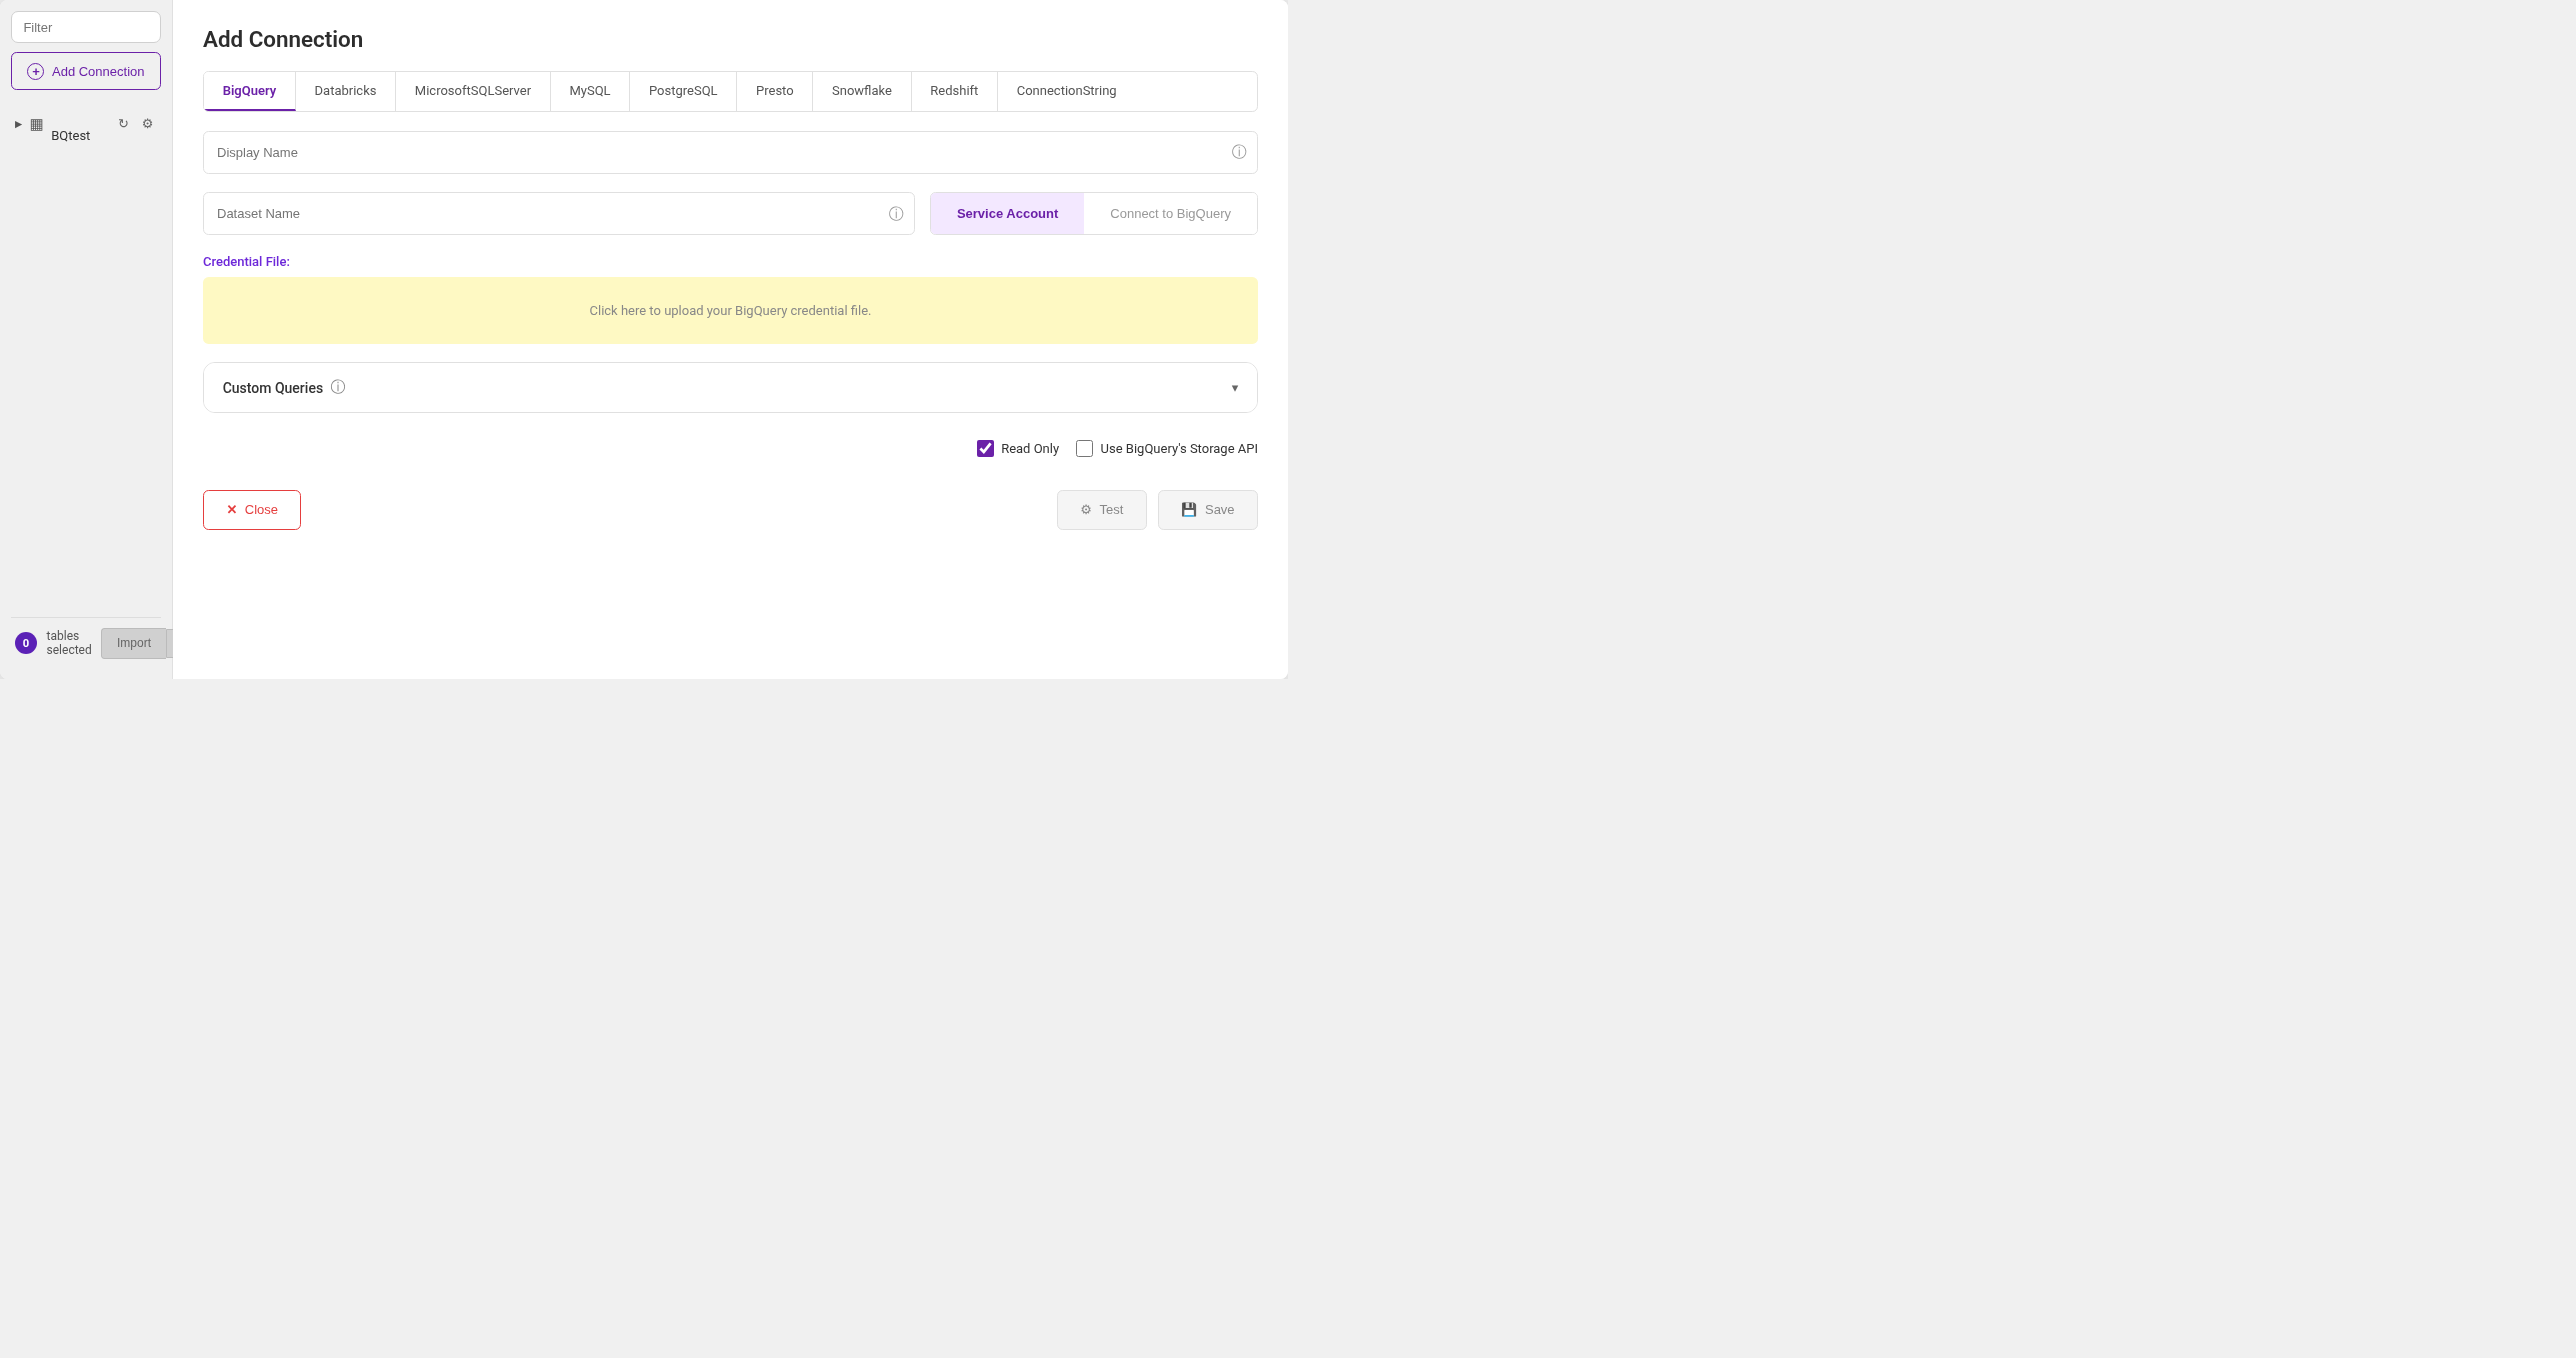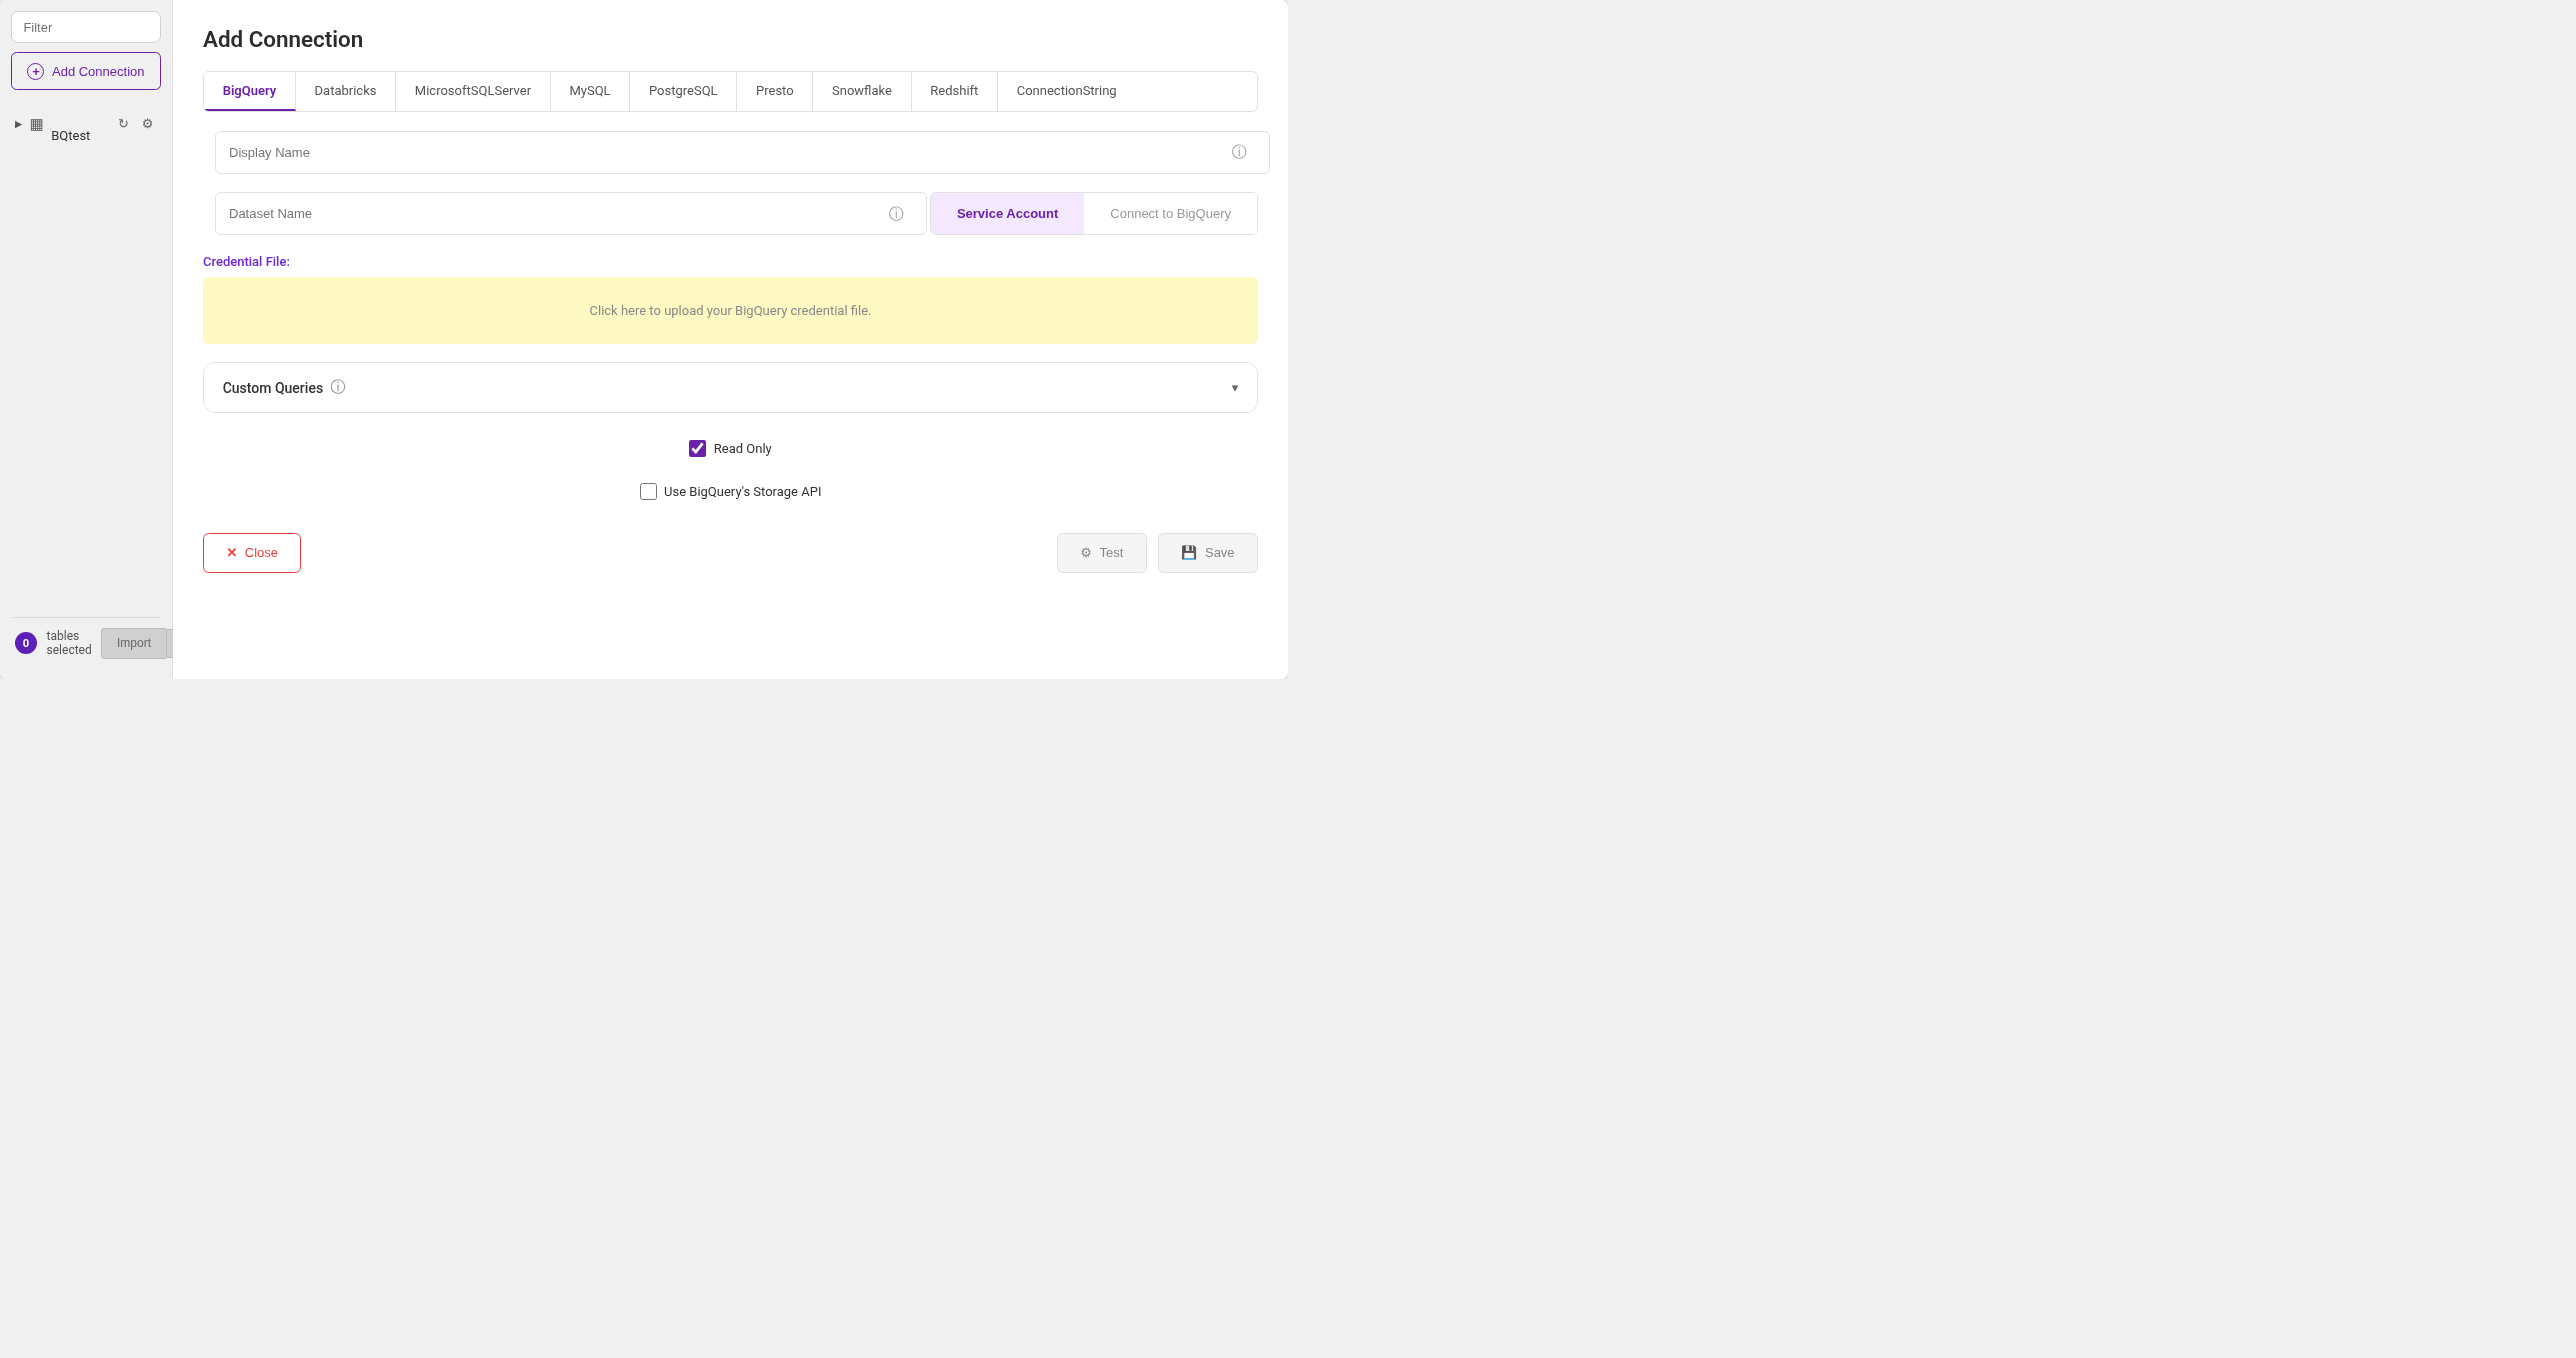--- a/index.html
+++ b/index.html
@@ -246,21 +246,20 @@
 
     .form-input {
       width: 100%;
       padding: 13px 37px 13px 13px;
       border: 0.9px solid #e0e0e0;
       border-radius: 5.6px;
       font-size: 13px;
       color: #333;
       outline: none;
       background: #fff;
-      margin-left: 12px;
     }
 
     .form-input-icon {
       position: absolute;
       right: 11.2px;
       top: 50%;
       transform: translateY(-50%);
       color: #999;
       font-size: 15px;
       pointer-events: none;
@@ -349,24 +348,23 @@
 
     .chevron-icon {
       color: #666;
       font-size: 13px;
     }
 
     
     .options-row {
       display: flex;
       align-items: center;
-      gap: 26px;
+      gap: 17px;
       padding: 7.5px 0;
       justify-content: flex-end;
-      flex-direction: column;
     }
 
     .checkbox-option {
       display: flex;
       align-items: center;
       gap: 7.5px;
       cursor: pointer;
     }
 
     .checkbox-input {

